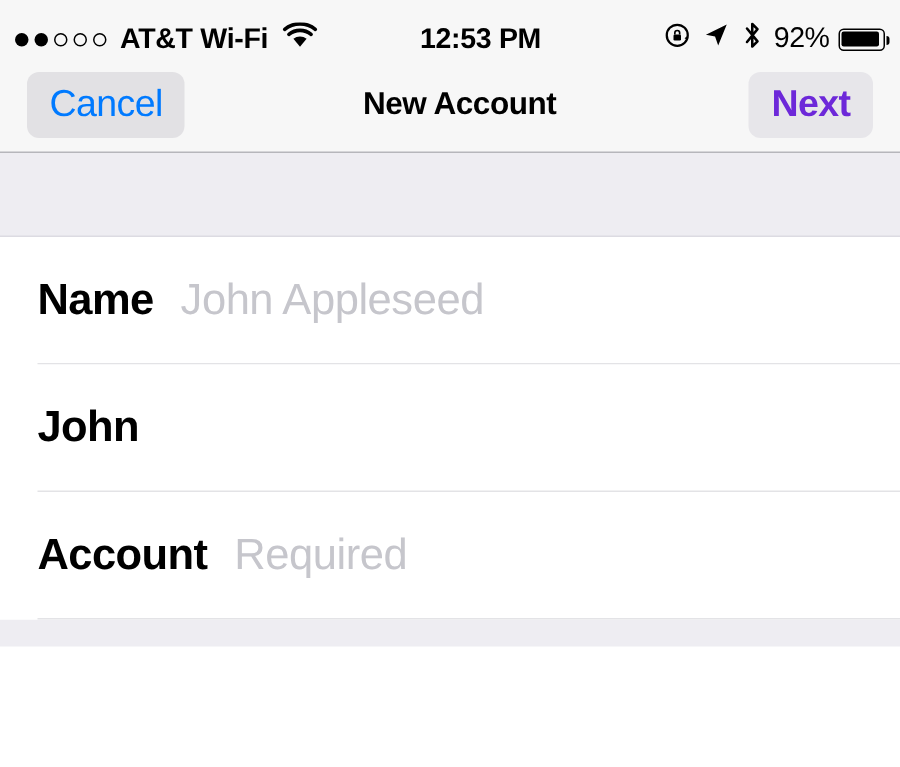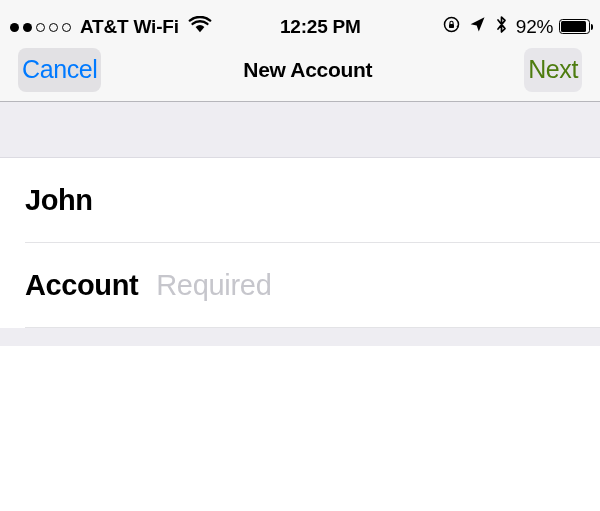--- a/index.html
+++ b/index.html
@@ -136,33 +136,33 @@
     left: 0; right: 0; bottom: 0;
     height: 1px;
     background: #b6b6bb;
   }
   .nav-btn {
     border: none;
     border-radius: 8px;
     font-family: "Liberation Sans", sans-serif;
     font-size: 25px;
     letter-spacing: -0.4px;
-    padding: 8px 4px;
+    padding: 8px 15px;
     cursor: pointer;
     line-height: 1.1;
     white-space: nowrap;
   }
   .nav-btn.cancel {
     background: #e2e1e4;
     color: #007aff;
   }
   .nav-btn.next {
     background: #e7e6ea;
-    color: #4d7c0f;
-    font-weight: normal;
+    color: #6d28d9;
+    font-weight: bold;
     cursor: default;
   }
   .nav-title {
     flex: 1 1 auto;
     text-align: center;
     font-size: 21px;
     font-weight: bold;
     color: #000;
     letter-spacing: -0.3px;
     white-space: nowrap;
@@ -254,21 +254,21 @@
       <span class="wifi-icon">
         <svg width="24" height="18" viewBox="0 0 24 18">
           <path d="M12 16.2 L7.6 10.9 a7 7 0 0 1 8.8 0 Z" fill="#000"></path>
           <path d="M4.6 7.9 a11.6 11.6 0 0 1 14.8 0" stroke="#000" stroke-width="2.4" fill="none" stroke-linecap="round"></path>
           <path d="M1.8 4.6 a16 16 0 0 1 20.4 0" stroke="#000" stroke-width="2.4" fill="none" stroke-linecap="round"></path>
         </svg>
       </span>
     </div>
 
     <div class="status-center">
-      <span class="clock">12:25 PM</span>
+      <span class="clock">12:53 PM</span>
     </div>
 
     <div class="status-right">
       <span class="rotation-lock">
         <svg width="17" height="17" viewBox="0 0 17 17">
           <circle cx="8.5" cy="8.5" r="7" stroke="#000" stroke-width="1.5" fill="none"></circle>
           <rect x="6" y="8" width="5" height="4" rx="0.8" fill="#000"></rect>
           <path d="M6.9 8 v-1.1 a1.6 1.6 0 0 1 3.2 0 V8" stroke="#000" stroke-width="1.1" fill="none"></path>
           <path d="M13.4 10.6 l2.3 0.9 -1.1 -2.2 z" fill="#000"></path>
         </svg>
@@ -295,20 +295,25 @@
     <button class="nav-btn cancel">Cancel</button>
     <div class="nav-title">New Account</div>
     <button class="nav-btn next">Next</button>
   </div>
 
   <div class="content">
     <div class="group-spacer"></div>
 
     <div class="form-table">
 
+      <div class="form-row">
+        <span class="field-label">Name</span>
+        <input class="field-input" type="text" placeholder="John Appleseed" value="" style="">
+        <span class="row-sep"></span>
+      </div>
 
       <div class="form-row">
         <span class="field-label">John</span>
         <span class="row-sep"></span>
       </div>
 
       <div class="form-row">
         <span class="field-label">Account</span>
         <input class="field-input" type="password" placeholder="Required" value="" style="">
         <span class="row-sep"></span>

